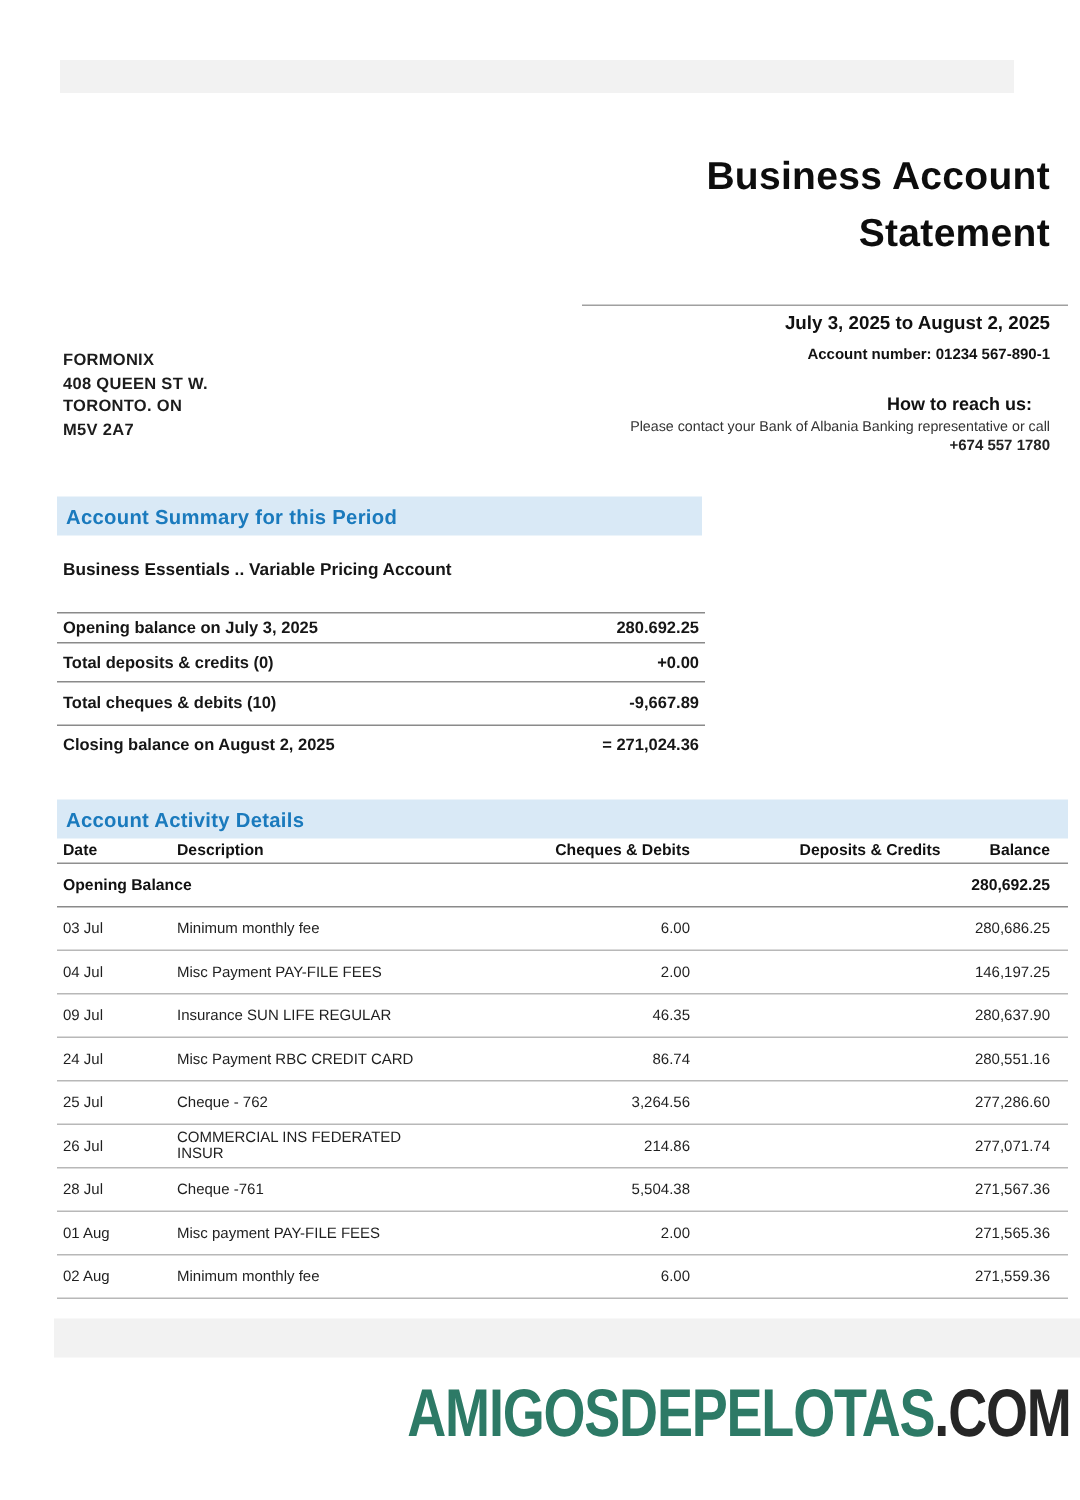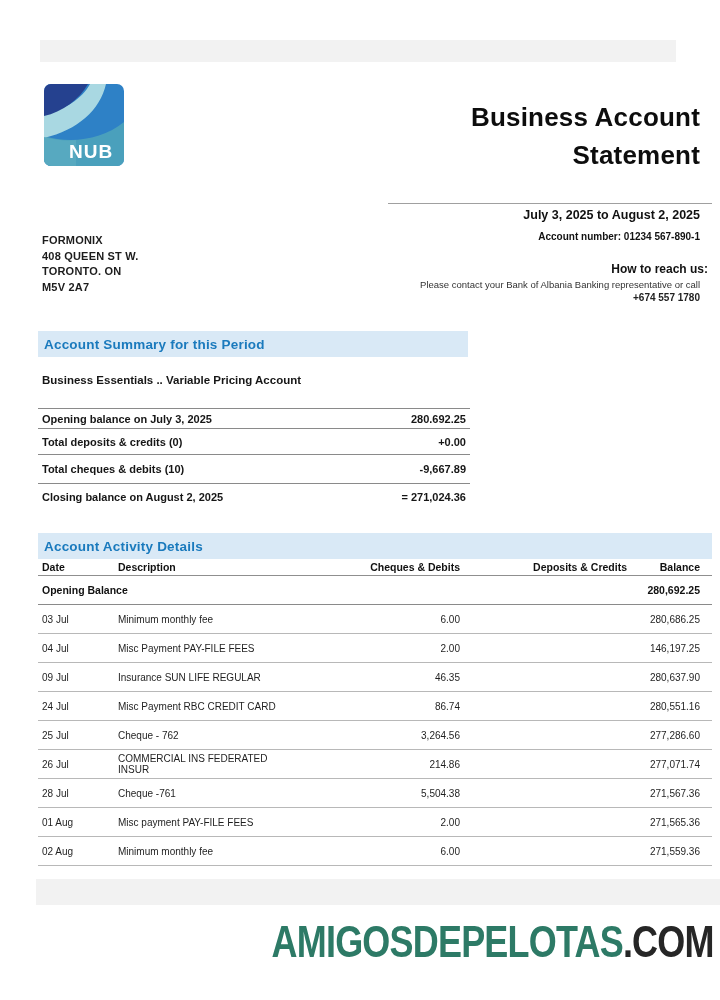--- a/index.html
+++ b/index.html
@@ -14,21 +14,21 @@
   .logo{position:absolute;left:44px;top:84px;width:80px;height:82px;}
   .logo svg{display:block;width:100%;height:100%;}
 
   .doc-title{position:absolute;right:20px;top:98px;text-align:right;
     font-size:26px;font-weight:700;line-height:38px;color:#0d0d0d;letter-spacing:.2px;}
 
   .rule-right{position:absolute;left:388px;top:203px;width:324px;border-top:1px solid #a0a0a0;}
 
   .period{position:absolute;right:20px;top:208px;font-size:12.5px;font-weight:700;color:#111;}
   .acct-num{position:absolute;right:20px;top:231px;font-size:10px;font-weight:700;color:#111;}
-  .reach-head{position:absolute;right:12px;top:262px;font-size:12px;font-weight:700;color:#111;}
+  .reach-head{position:absolute;right:32px;top:262px;font-size:12px;font-weight:700;color:#111;}
   .reach-line{position:absolute;right:20px;top:279px;font-size:9.5px;color:#333;}
   .reach-phone{position:absolute;right:20px;top:292px;font-size:10px;font-weight:700;color:#222;}
 
   .recipient{position:absolute;left:42px;top:233px;font-size:11px;font-weight:700;
     line-height:15.5px;color:#1c1c1c;letter-spacing:.2px;}
 
   .section-bar{position:absolute;left:38px;height:26px;background:#d9e9f6;
     display:flex;align-items:center;padding-left:6px;box-sizing:border-box;}
   .section-bar .section-title{font-size:13.5px;font-weight:700;color:#1a7abd;letter-spacing:.2px;text-align:center;}
   .summary-bar{top:331px;width:430px;}
@@ -63,37 +63,20 @@
   .watermark .wm-site{color:#2d7a66;}
   .watermark .wm-tld{color:#262626;}
 </style>
 </head>
 <body>
 
 <div class="page">
 
   <div class="gray-bar top"></div>
 
-  <div class="logo">
-    <svg viewBox="0 0 80 82" xmlns="http://www.w3.org/2000/svg">
-      <defs>
-          <clipPath id="lg">
-            <rect x="0" y="0" width="80" height="82" rx="7"></rect>
-          </clipPath>
-        </defs>
-      <g clip-path="url(#lg)">
-        <rect width="80" height="82" fill="#2e81c6"></rect>
-        <path d="M80,38 C58,56 26,60 0,52 L0,82 L80,82 Z" fill="#4aa0bc"></path>
-        <path d="M62,0 C56,26 34,46 0,54 L0,30 C20,26 38,15 46,0 Z" fill="#a9d8e2"></path>
-        <path d="M0,0 L44,0 C35,16 18,28 0,32 Z" fill="#25418f"></path>
-        <path d="M0,53 C11,56 22,57 32,56 L32,82 L0,82 Z" fill="#57a9c0"></path>
-        <text x="25" y="74" font-size="19" font-weight="bold" fill="#ffffff" font-family="Liberation Sans, sans-serif" letter-spacing="1">NUB</text>
-      </g>
-    </svg>
-  </div>
 
   <div class="doc-title">
     <div>Business Account</div>
     <div>Statement</div>
   </div>
 
   <div class="rule-right"></div>
 
   <div class="period">July 3, 2025 to August 2, 2025</div>
   <div class="acct-num">Account number: 01234 567-890-1</div>

